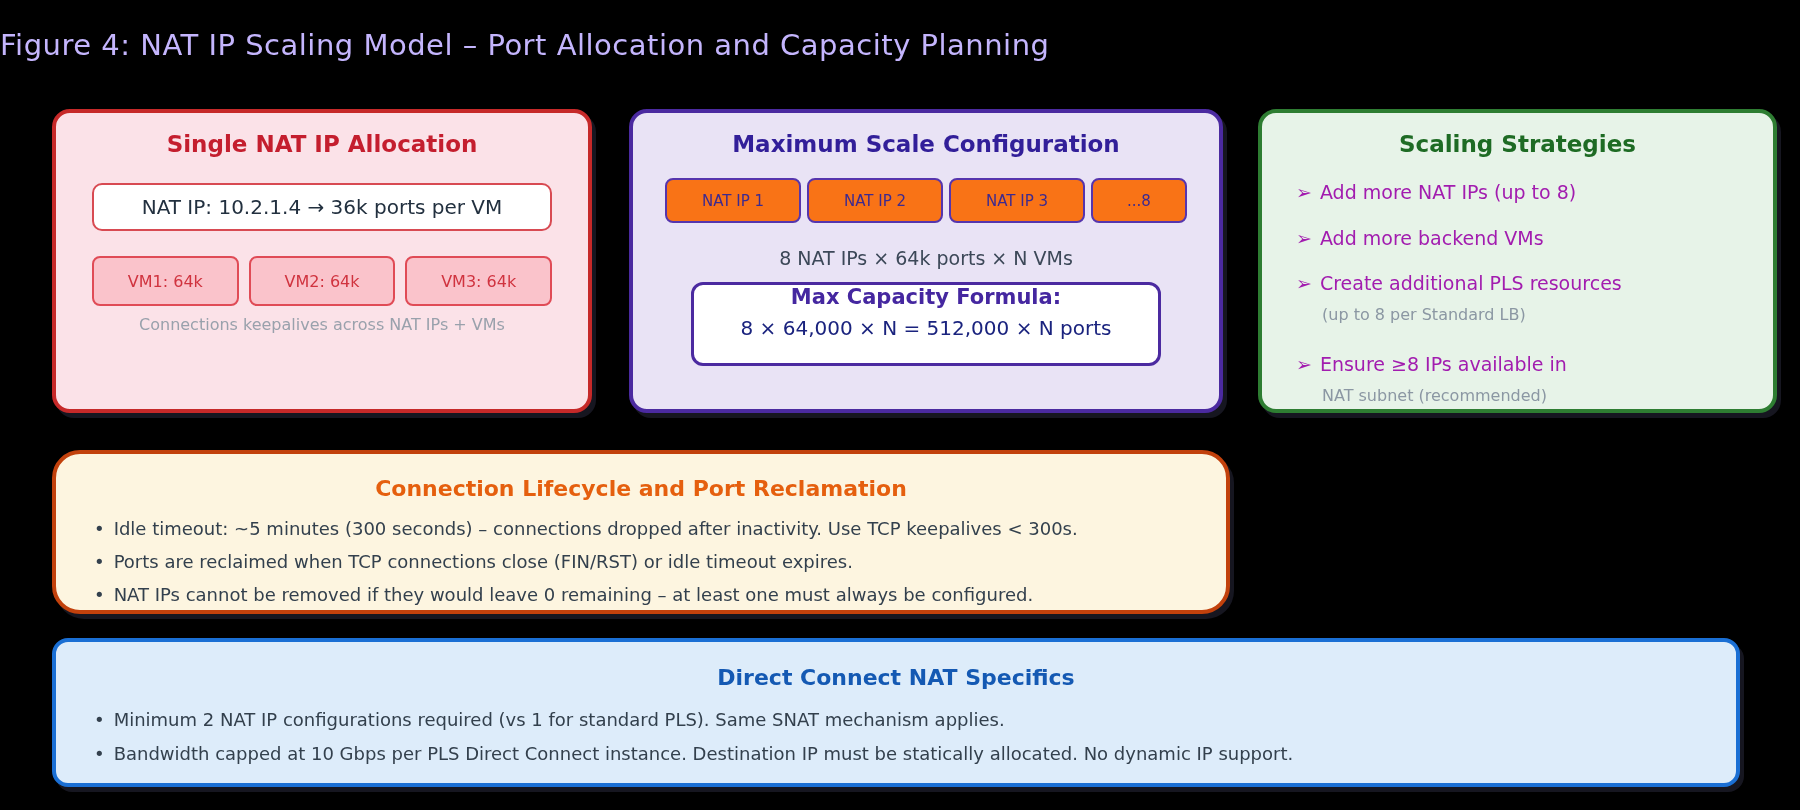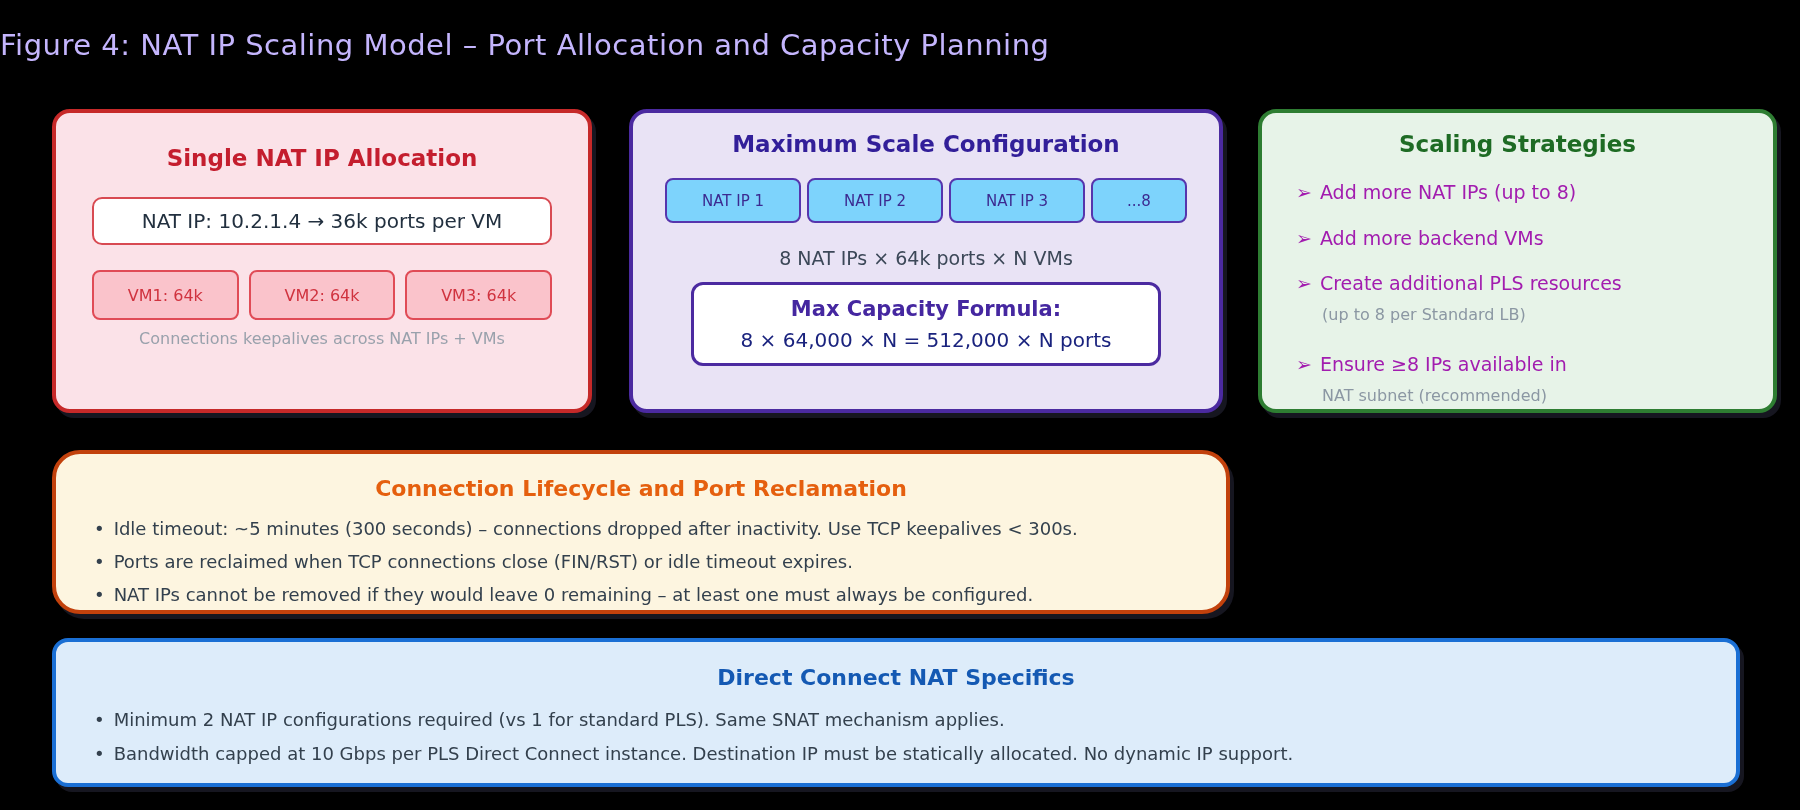--- a/index.html
+++ b/index.html
@@ -15,21 +15,21 @@
     text-align:left; font-size:29px; font-weight:normal;
     color:#c4b5fd; letter-spacing:0.5px;
   }
   .panel { position:absolute; border-radius:18px; box-shadow:4px 5px 0 rgba(40,40,58,0.55); }
 
   
   .panel-red {
     left:52px; top:109px; width:540px; height:304px;
     background:#fbe2e8; border:4px solid #c62929; padding:0 36px;
   }
-  .panel-red .p-title { margin-top:32px; text-align:center; font-size:23px; font-weight:bold; color:#c41e2e; }
+  .panel-red .p-title { margin-top:18px; text-align:center; font-size:23px; font-weight:bold; color:#c41e2e; }
   .natip-box {
     margin-top:26px; height:48px; background:#ffffff;
     border:2px solid #d84a52; border-radius:10px;
     display:flex; align-items:center; justify-content:center;
     font-size:20px; color:#22303f;
   }
   .vm-row { margin-top:25px; display:flex; gap:10px; }
   .vm-chip {
     flex:1; height:50px; background:#fac3cb; border:2px solid #e04b56;
     border-radius:8px; display:flex; align-items:center; justify-content:center;
@@ -39,30 +39,30 @@
   .red-note { margin-top:9px; text-align:center; font-size:16px; color:#99a1ac; }
 
   
   .panel-purple {
     left:629px; top:109px; width:594px; height:304px;
     background:#e9e3f5; border:4px solid #4b2aa0; padding:0 30px;
   }
   .panel-purple .p-title { margin-top:18px; text-align:center; font-size:23px; font-weight:bold; color:#321f99; }
   .natchip-row { margin-top:21px; display:flex; gap:6px; justify-content:center; }
   .nat-chip {
-    width:136px; height:45px; background:#7dd3fc; border:2px solid #5635ad;
+    width:136px; height:45px; background:#f97316; border:2px solid #5635ad;
     border-radius:8px; display:flex; align-items:center; justify-content:center;
     font-size:15px; color:#3c2a90;
   }
   .nat-chip.small { width:96px; }
   .purple-eq { margin-top:24px; text-align:center; font-size:19px; color:#3c4858; }
   .formula-box {
     margin:13px auto 0; width:470px; height:84px; background:#ffffff;
     border:3px solid #4b2aa0; border-radius:12px;
-    display:flex; flex-direction:column; align-items:center; justify-content:center; gap:7px;
+    display:flex; flex-direction:column; align-items:center; gap:7px;
   }
   .formula-title { font-size:21px; font-weight:bold; color:#4527a0; }
   .formula-text { font-size:20px; color:#1a237e; }
 
   
   .panel-green {
     left:1258px; top:109px; width:519px; height:304px;
     background:#e7f3e8; border:4px solid #2e7d32; padding:0 34px;
   }
   .panel-green .p-title { margin-top:18px; text-align:center; font-size:23px; font-weight:bold; color:#1e6b24; }

